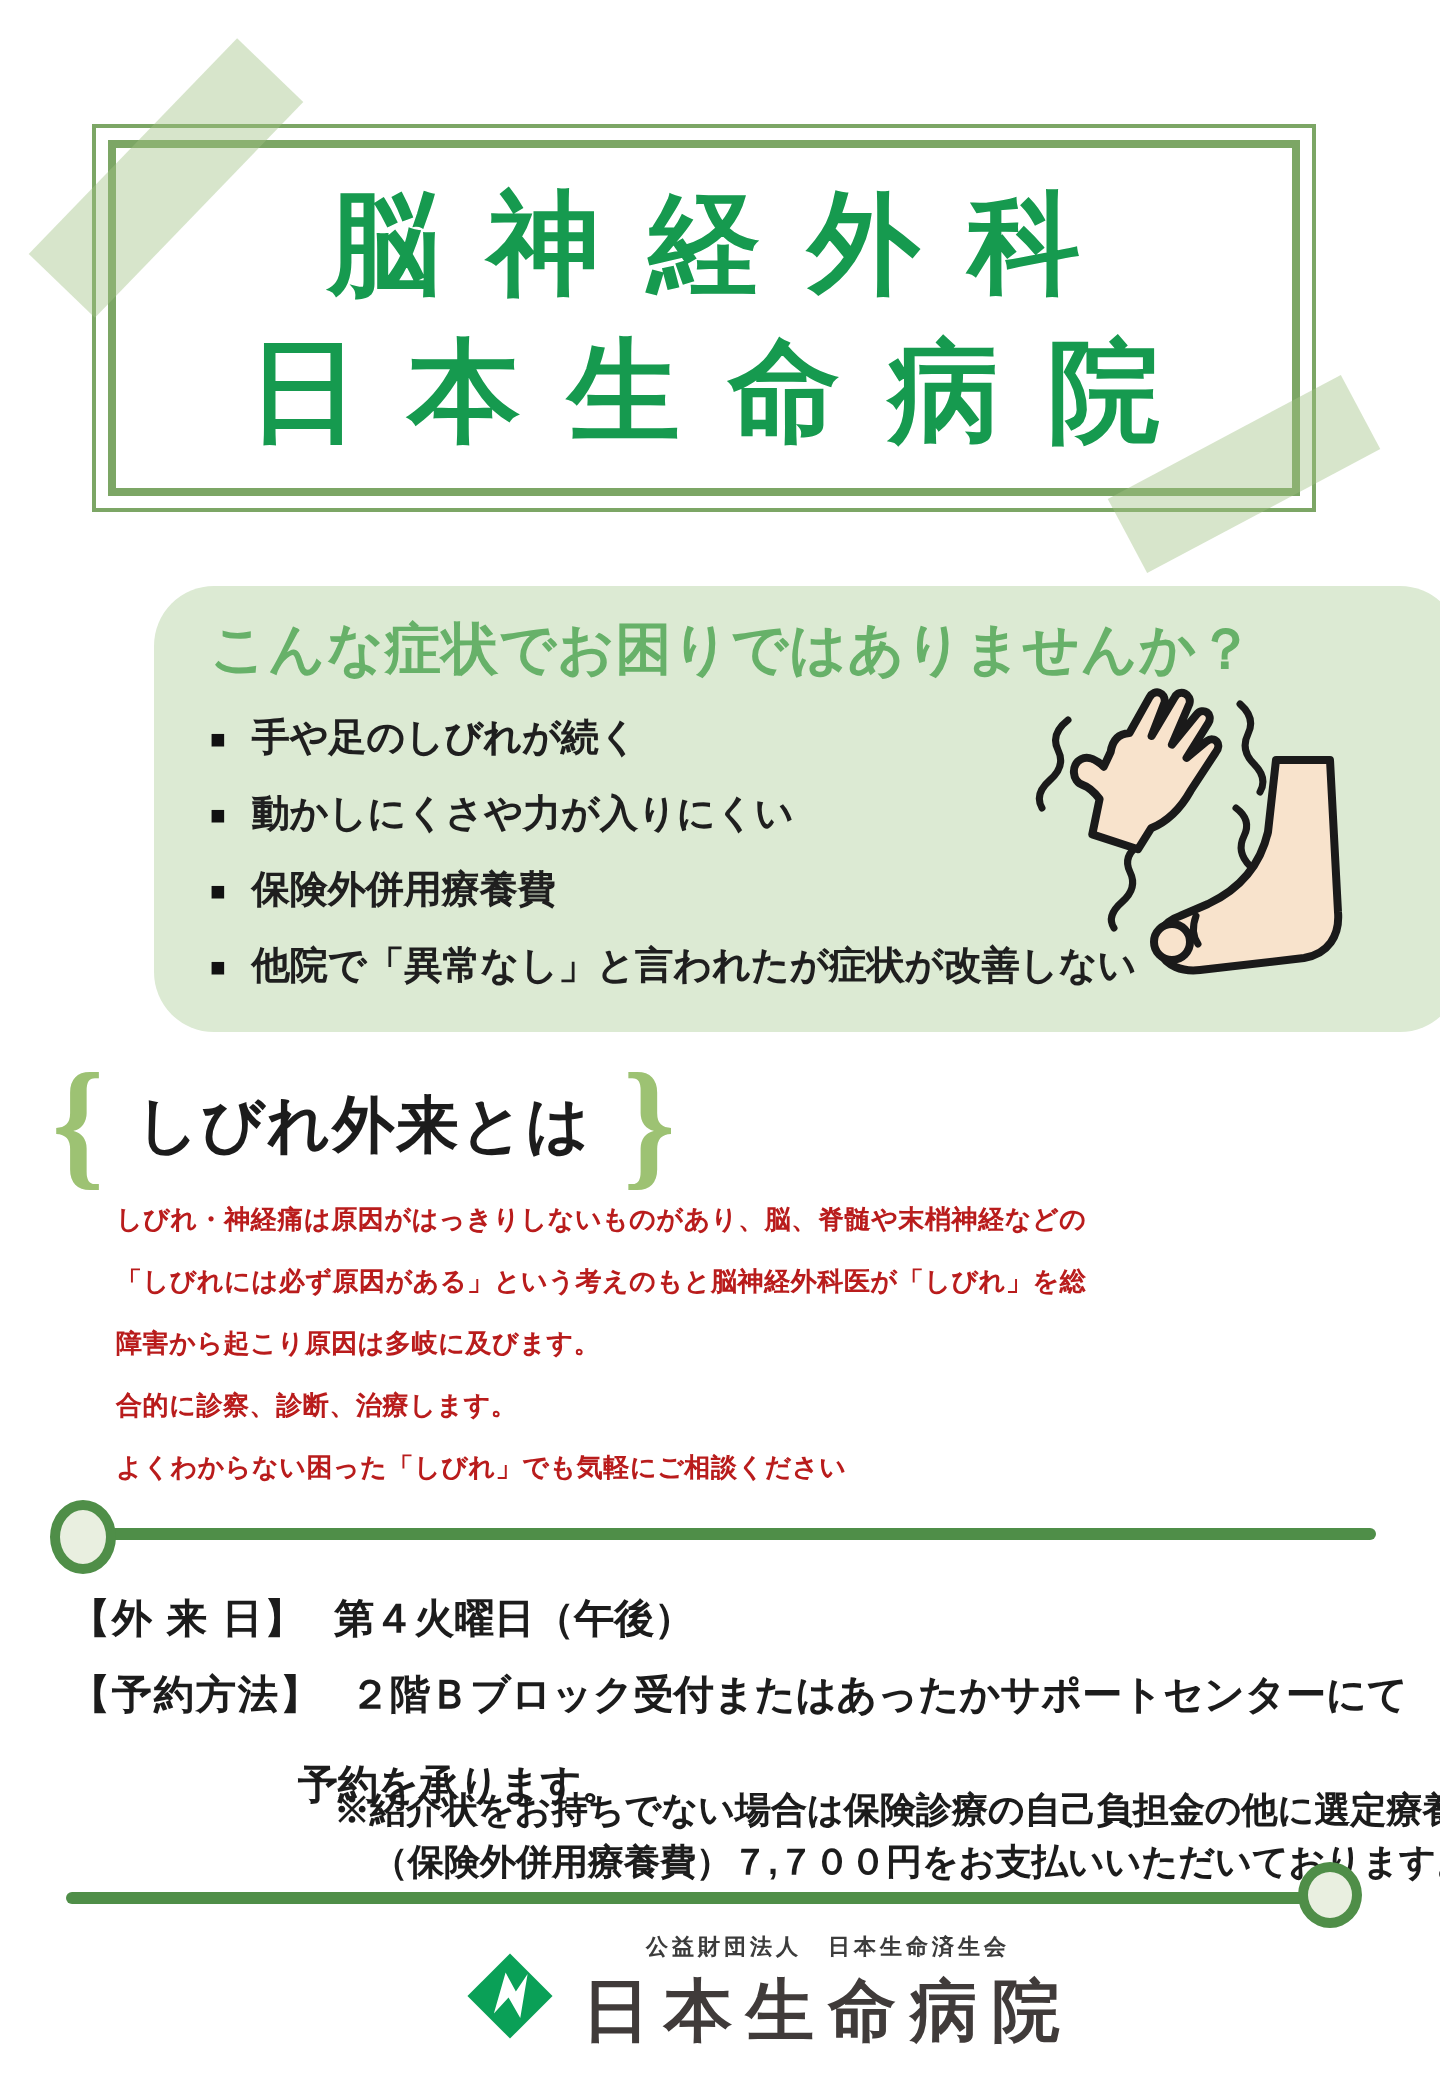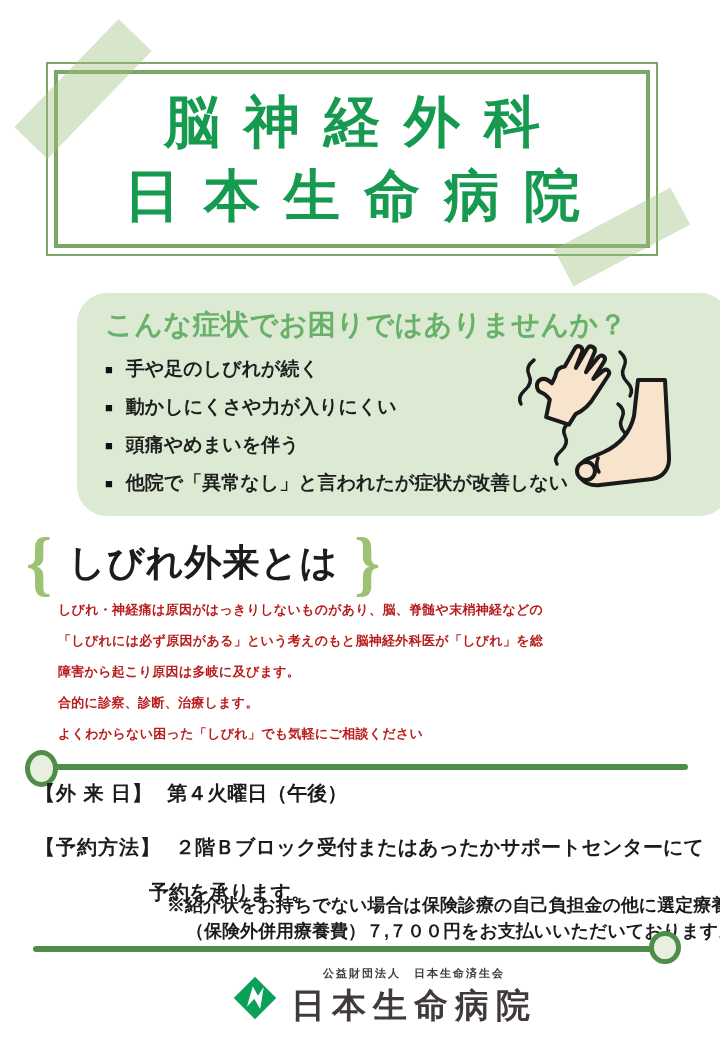--- a/index.html
+++ b/index.html
@@ -50,42 +50,42 @@
   .about-heading-row {
     position:absolute; left:26px; top:528px; height:70px;
     display:flex; align-items:center;
   }
   .brace {
     font-family:"Liberation Serif", serif;
     font-size:66px; font-weight:700; color:#9dc273;
     transform:scaleY(1.08); line-height:1;
   }
   .about-title {
-    font-size:37px; font-weight:800; color:#1c1c1c;
+    font-size:31px; font-weight:800; color:#1c1c1c;
     margin:0 16px; letter-spacing:1px; white-space:nowrap;
   }
   .about-body { position:absolute; left:58px; top:594px; width:624px; }
   .body-line {
     font-size:13px; font-weight:700; color:#b91c1c;
     line-height:31px; white-space:nowrap; letter-spacing:0.3px;
   }
 
   
   .divider-line { position:absolute; background:#4f8e48; height:6px; border-radius:3px; }
   .line-top { left:41px; top:764px; width:647px; }
   .line-bottom { left:33px; top:946px; width:633px; }
   .divider-circle {
     position:absolute; border:5px solid #4f8e48; background:#e9efe0; border-radius:50%;
   }
   .circle-left  { left:25px;  top:750px; width:33px; height:37px; }
   .circle-right { left:649px; top:931px; width:32px; height:33px; }
 
   
   .info-row { position:absolute; display:flex; font-size:20px; font-weight:700; color:#1c1c1c; white-space:nowrap; }
-  .row-outpatient  { left:35px; top:780px; }
+  .row-outpatient  { left:35px; top:796px; }
   .row-reservation { left:35px; top:834px; }
   .row-reservation2{ left:149px; top:879px; }
   .info-label { letter-spacing:1px; margin-right:14px; }
   .note-line { position:absolute; font-size:18px; font-weight:700; color:#1c1c1c; white-space:nowrap; }
   .note-1 { left:167px; top:893px; }
   .note-2 { left:186px; top:919px; }
 
   
   .footer-logo { position:absolute; left:233px; top:966px; display:flex; align-items:center; }
   .logo-mark { width:44px; height:44px; margin-right:14px; }
@@ -118,21 +118,21 @@
       <li class="symptom-item">
         <span class="bullet">■</span>
         <span>手や足のしびれが続く</span>
       </li>
       <li class="symptom-item">
         <span class="bullet">■</span>
         <span>動かしにくさや力が入りにくい</span>
       </li>
       <li class="symptom-item">
         <span class="bullet">■</span>
-        <span>頭痛やめまいを伴う</span>
+        <span>保険外併用療養費</span>
       </li>
       <li class="symptom-item">
         <span class="bullet">■</span>
         <span>他院で「異常なし」と言われたが症状が改善しない</span>
       </li>
     </ul>
   </div>
 
   <svg class="illus" width="195" height="185" viewBox="0 0 195 185">
     <g fill="none" stroke="#1a1a1a" stroke-width="3.5" stroke-linecap="round">

